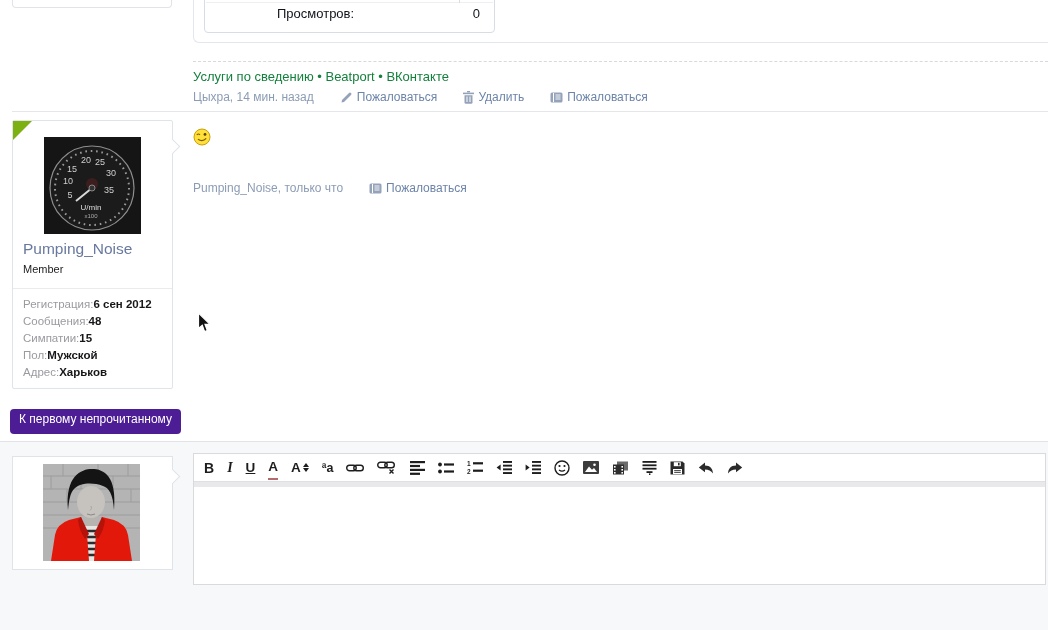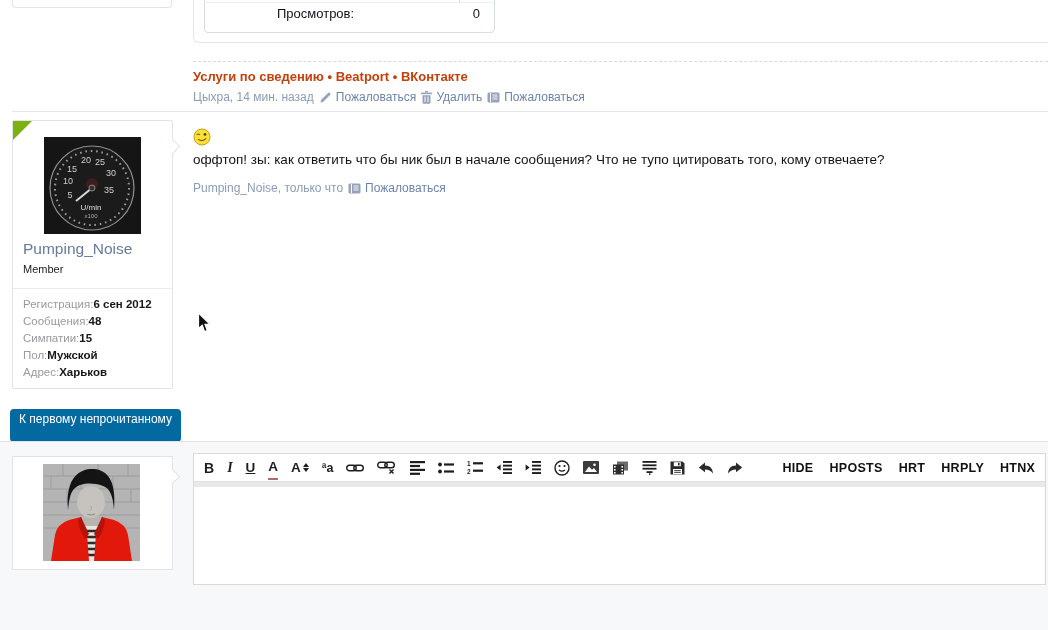--- a/index.html
+++ b/index.html
@@ -6,40 +6,40 @@
   .stage{position:relative;width:1048px;height:630px;background:#ffffff;overflow:hidden;
          font-family:"Liberation Sans",sans-serif;color:#131313;}
   .abs{position:absolute;}
 
   
   .prev-card-frag{left:12px;top:-8px;width:158px;height:15px;border:1px solid #e0e4ea;border-top:none;border-radius:0 0 4px 4px;}
   .prev-msg-frag{left:193px;top:-14px;width:880px;height:56px;border-left:1px solid #e3e6ec;border-bottom:1px solid #e3e6ec;border-radius:0 0 0 6px;}
   .stats-box{left:203px;top:-14px;width:289px;height:45px;border:1px solid #d8dce3;border-radius:4px;background:#fff;}
 
   .sig-divider{left:193px;top:61px;width:860px;height:0;border-top:1px dashed #d6d9df;}
-  .sig-title{left:193px;top:69px;font-size:13px;font-weight:bold;color:#c2410c;}
-  .meta-line{font-size:12px;color:#8c9cb5;display:flex;align-items:flex-end;gap:5px;white-space:nowrap;}
+  .sig-title{left:193px;top:69px;font-size:13px;font-weight:normal;color:#15803d;}
+  .meta-line{font-size:12px;color:#8c9cb5;display:flex;align-items:flex-end;gap:26px;white-space:nowrap;}
   .prev-meta{left:193px;top:90px;}
   .action{color:#6d84a9;text-decoration:none;display:inline-flex;align-items:center;gap:4px;cursor:pointer;}
   .post-sep{left:12px;top:111px;width:1036px;height:1px;background:#e4e6ea;}
 
   
   .user-card{left:12px;top:120px;width:159px;height:267px;background:#fff;border:1px solid #dfe3ea;border-radius:2px;}
   .green-corner{left:0;top:0;width:0;height:0;border-top:19px solid #7db011;border-right:19px solid transparent;}
   .card-arrow{right:-6px;top:20px;width:10px;height:10px;background:#fff;border-top:1px solid #dfe3ea;border-right:1px solid #dfe3ea;transform:rotate(45deg);}
   .avatar-large{left:31px;top:16px;width:97px;height:97px;display:block;cursor:pointer;}
   .username{left:10px;top:119px;font-size:15.5px;font-weight:normal;color:#68799f;cursor:pointer;}
   .usertitle{left:10px;top:142px;font-size:11px;color:#1c1c1c;}
   .card-stats{left:0;top:167px;width:139px;border-top:1px solid #ebebeb;padding:7px 10px 6px;}
   .stat-row{display:flex;font-size:11.5px;line-height:17px;}
   .stat-row .lbl{color:#9a9aa0;}
   .stat-row .val{color:#17171a;font-weight:bold;}
 
-  .jump-btn{left:10px;top:409px;background:#0369a1;color:#fff;font-size:12px;line-height:14px;
-            padding:3px 9px 16px;border-radius:4px;border:none;cursor:pointer;font-family:inherit;}
+  .jump-btn{left:10px;top:409px;background:#4c1d95;color:#fff;font-size:12px;line-height:14px;
+            padding:3px 9px 8px;border-radius:4px;border:none;cursor:pointer;font-family:inherit;}
 
   
   .msg{left:193px;top:127px;width:857px;font-size:13.5px;line-height:21.5px;color:#131313;}
   .msg svg{vertical-align:-4px;}
   .post-meta{left:193px;top:181px;}
 
   .cursor{left:197px;top:312px;}
 
   
   .qr{left:0;top:441px;width:1048px;height:189px;background:#f7f8fa;border-top:1px solid #e3e3e6;}
@@ -161,21 +161,20 @@
 
   <button class="abs jump-btn">К первому непрочитанному</button>
 
   <div class="abs msg">
     <svg width="18" height="18" viewBox="0 0 18 18">
       <circle cx="9" cy="9" r="8" fill="#ffdf3a" stroke="#c9a00a" stroke-width="1"></circle>
       <path d="M3.8 6.8 Q5.4 5.2 7 6.8" stroke="#7a5b00" stroke-width="1.2" fill="none"></path>
       <circle cx="12" cy="6.4" r="1.4" fill="#5b4300"></circle>
       <path d="M5 11.3 Q9.6 14.4 13.2 10.4" stroke="#7a5b00" stroke-width="1.3" fill="none"></path>
     </svg><br>
-    <span>оффтоп! зы: как ответить что бы ник был в начале сообщения? Что не тупо цитировать того, кому отвечаете?</span>
   </div>
 
   <div class="abs meta-line post-meta">
     <span>Pumping_Noise, только что</span>
     <span class="action">
       <svg width="13" height="11" viewBox="0 0 13 11">
           <rect x="0.5" y="0.5" width="12" height="10" rx="1.5" fill="#95a3ba"></rect>
           <path d="M3.5 1 v9" stroke="#fff" stroke-width="1"></path>
           <path d="M5.5 3 h5 M5.5 5 h5 M5.5 7 h5" stroke="#fff" stroke-width="0.9"></path>
         </svg>
@@ -325,26 +324,19 @@
         <span class="tb">
             <svg width="16" height="12" viewBox="0 0 16 12">
               <path d="M7 0.5 L7 3.4 C12.3 3.4 14.8 6.8 15 11.5 C13 8.4 10.5 7.4 7 7.4 L7 10.3 L0.8 5.4 Z" fill="#2b2b2b"></path>
             </svg>
           </span>
         <span class="tb">
             <svg width="16" height="12" viewBox="0 0 16 12">
               <path d="M9 0.5 L9 3.4 C3.7 3.4 1.2 6.8 1 11.5 C3 8.4 5.5 7.4 9 7.4 L9 10.3 L15.2 5.4 Z" fill="#2b2b2b"></path>
             </svg>
           </span>
-        <span class="tb-txtbtns">
-          <span class="tb-txt">HIDE</span>
-          <span class="tb-txt">HPOSTS</span>
-          <span class="tb-txt">HRT</span>
-          <span class="tb-txt">HRPLY</span>
-          <span class="tb-txt">HTNX</span>
-        </span>
       </div>
       <div class="tb-strip"></div>
       <div class="editor-body"></div>
     </div>
   </div>
 
 </div>
 
 </body></html>

